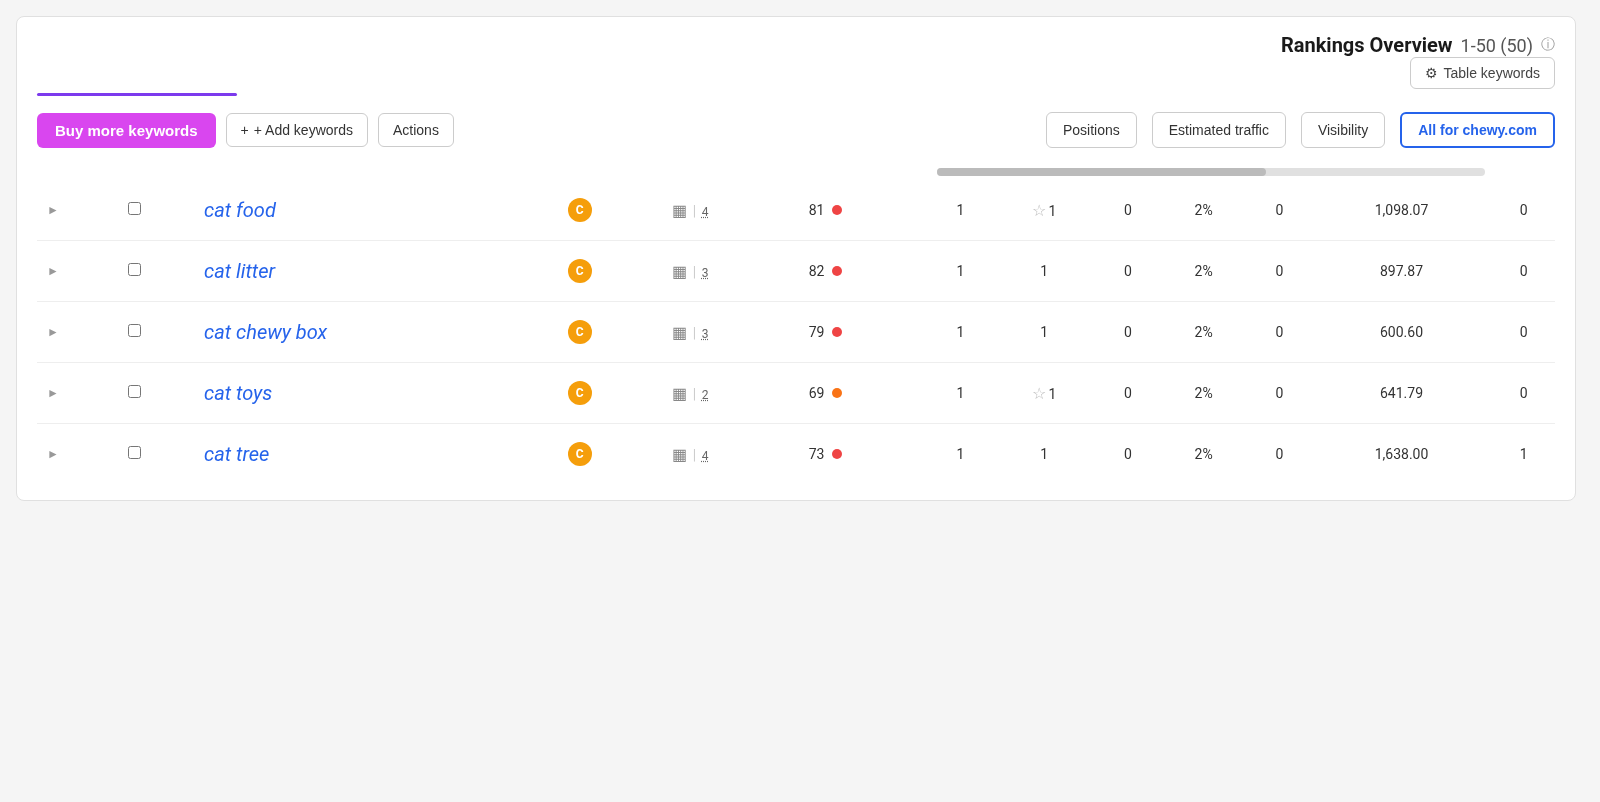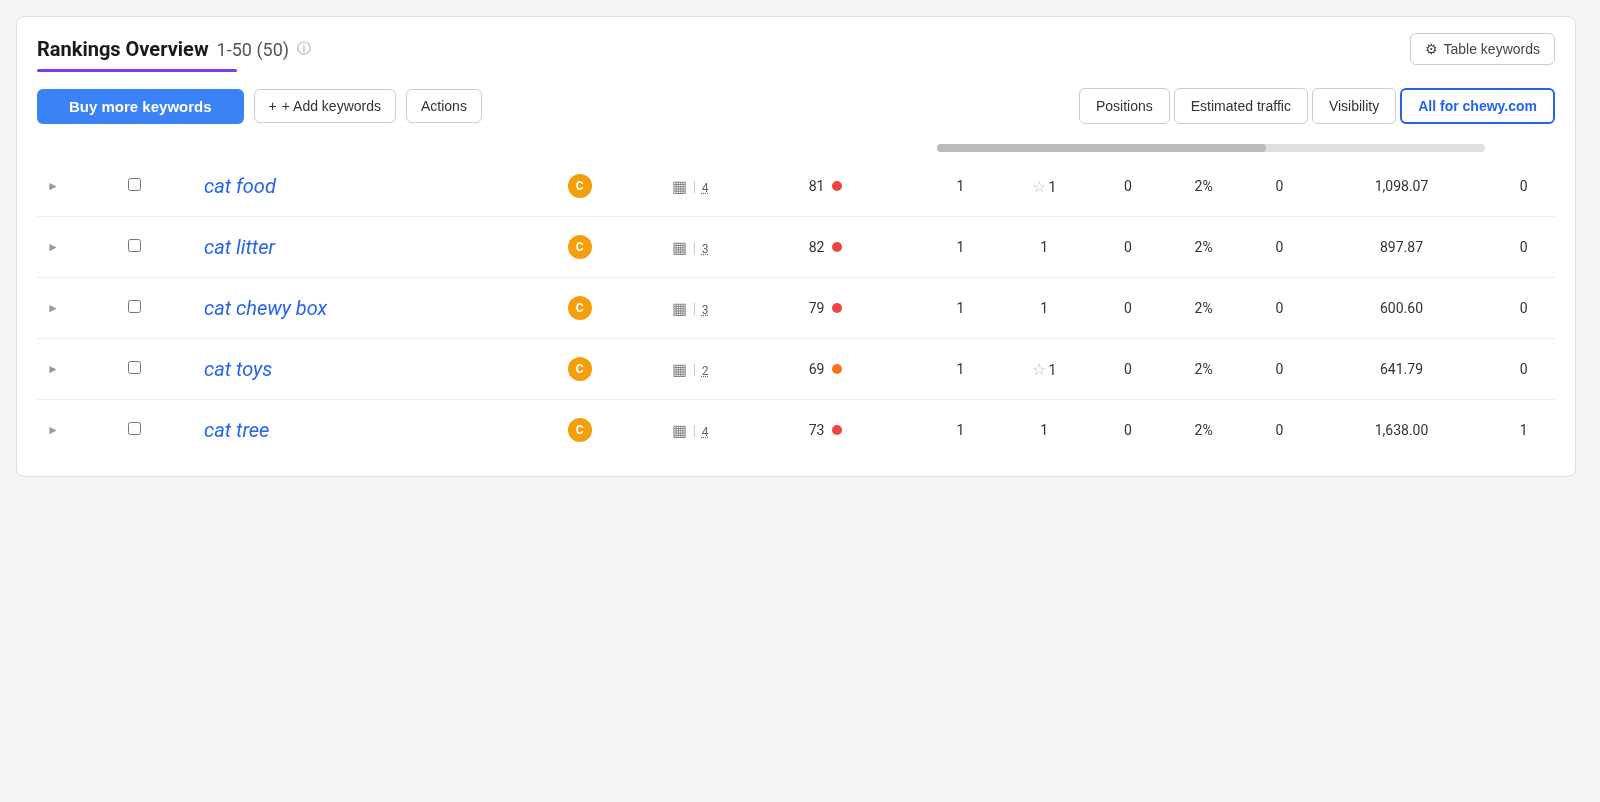--- a/index.html
+++ b/index.html
@@ -10,23 +10,24 @@
     }
     .card {
       background: #fff;
       border-radius: 8px;
       border: 1px solid #e0e0e0;
       padding: 16px 20px;
       max-width: 1560px;
     }
     .header-row {
       display: flex;
-      align-items: center;
+      align-items: flex-end;
       justify-content: space-between;
       margin-bottom: 4px;
+      flex-direction: column;
     }
     .title-area {
       display: flex;
       align-items: center;
       gap: 8px;
     }
     .title-text {
       font-size: 20px;
       font-weight: 700;
       color: #1a1a1a;
@@ -61,25 +62,25 @@
       cursor: pointer;
     }
     .toolbar {
       display: flex;
       align-items: center;
       gap: 10px;
       margin-bottom: 16px;
       flex-wrap: wrap;
     }
     .btn-green {
-      background: #3b82f6;
+      background: #d946ef;
       color: #fff;
       border: none;
       border-radius: 6px;
-      padding: 9px 32px;
+      padding: 9px 18px;
       font-size: 15px;
       font-weight: 600;
       cursor: pointer;
     }
     .btn-outline {
       background: #fff;
       color: #333;
       border: 1px solid #ccc;
       border-radius: 6px;
       padding: 8px 14px;
@@ -223,21 +224,21 @@
   <div class="purple-underline"></div>
 
   <div class="toolbar">
     <button class="btn-green">Buy more keywords</button>
     <button class="btn-outline">
       <span>+</span>
       <span>+ Add keywords</span>
     </button>
     <button class="btn-outline">Actions</button>
     <div style="flex:1"></div>
-    <div style="display:flex;gap:4px;">
+    <div style="display:flex;gap:15px;">
       <button class="tab-btn">Positions</button>
       <button class="tab-btn">Estimated traffic</button>
       <button class="tab-btn">Visibility</button>
       <button class="tab-btn active">All for chewy.com</button>
     </div>
   </div>
 
   <div class="table-wrapper">
     <table>
       <thead>

